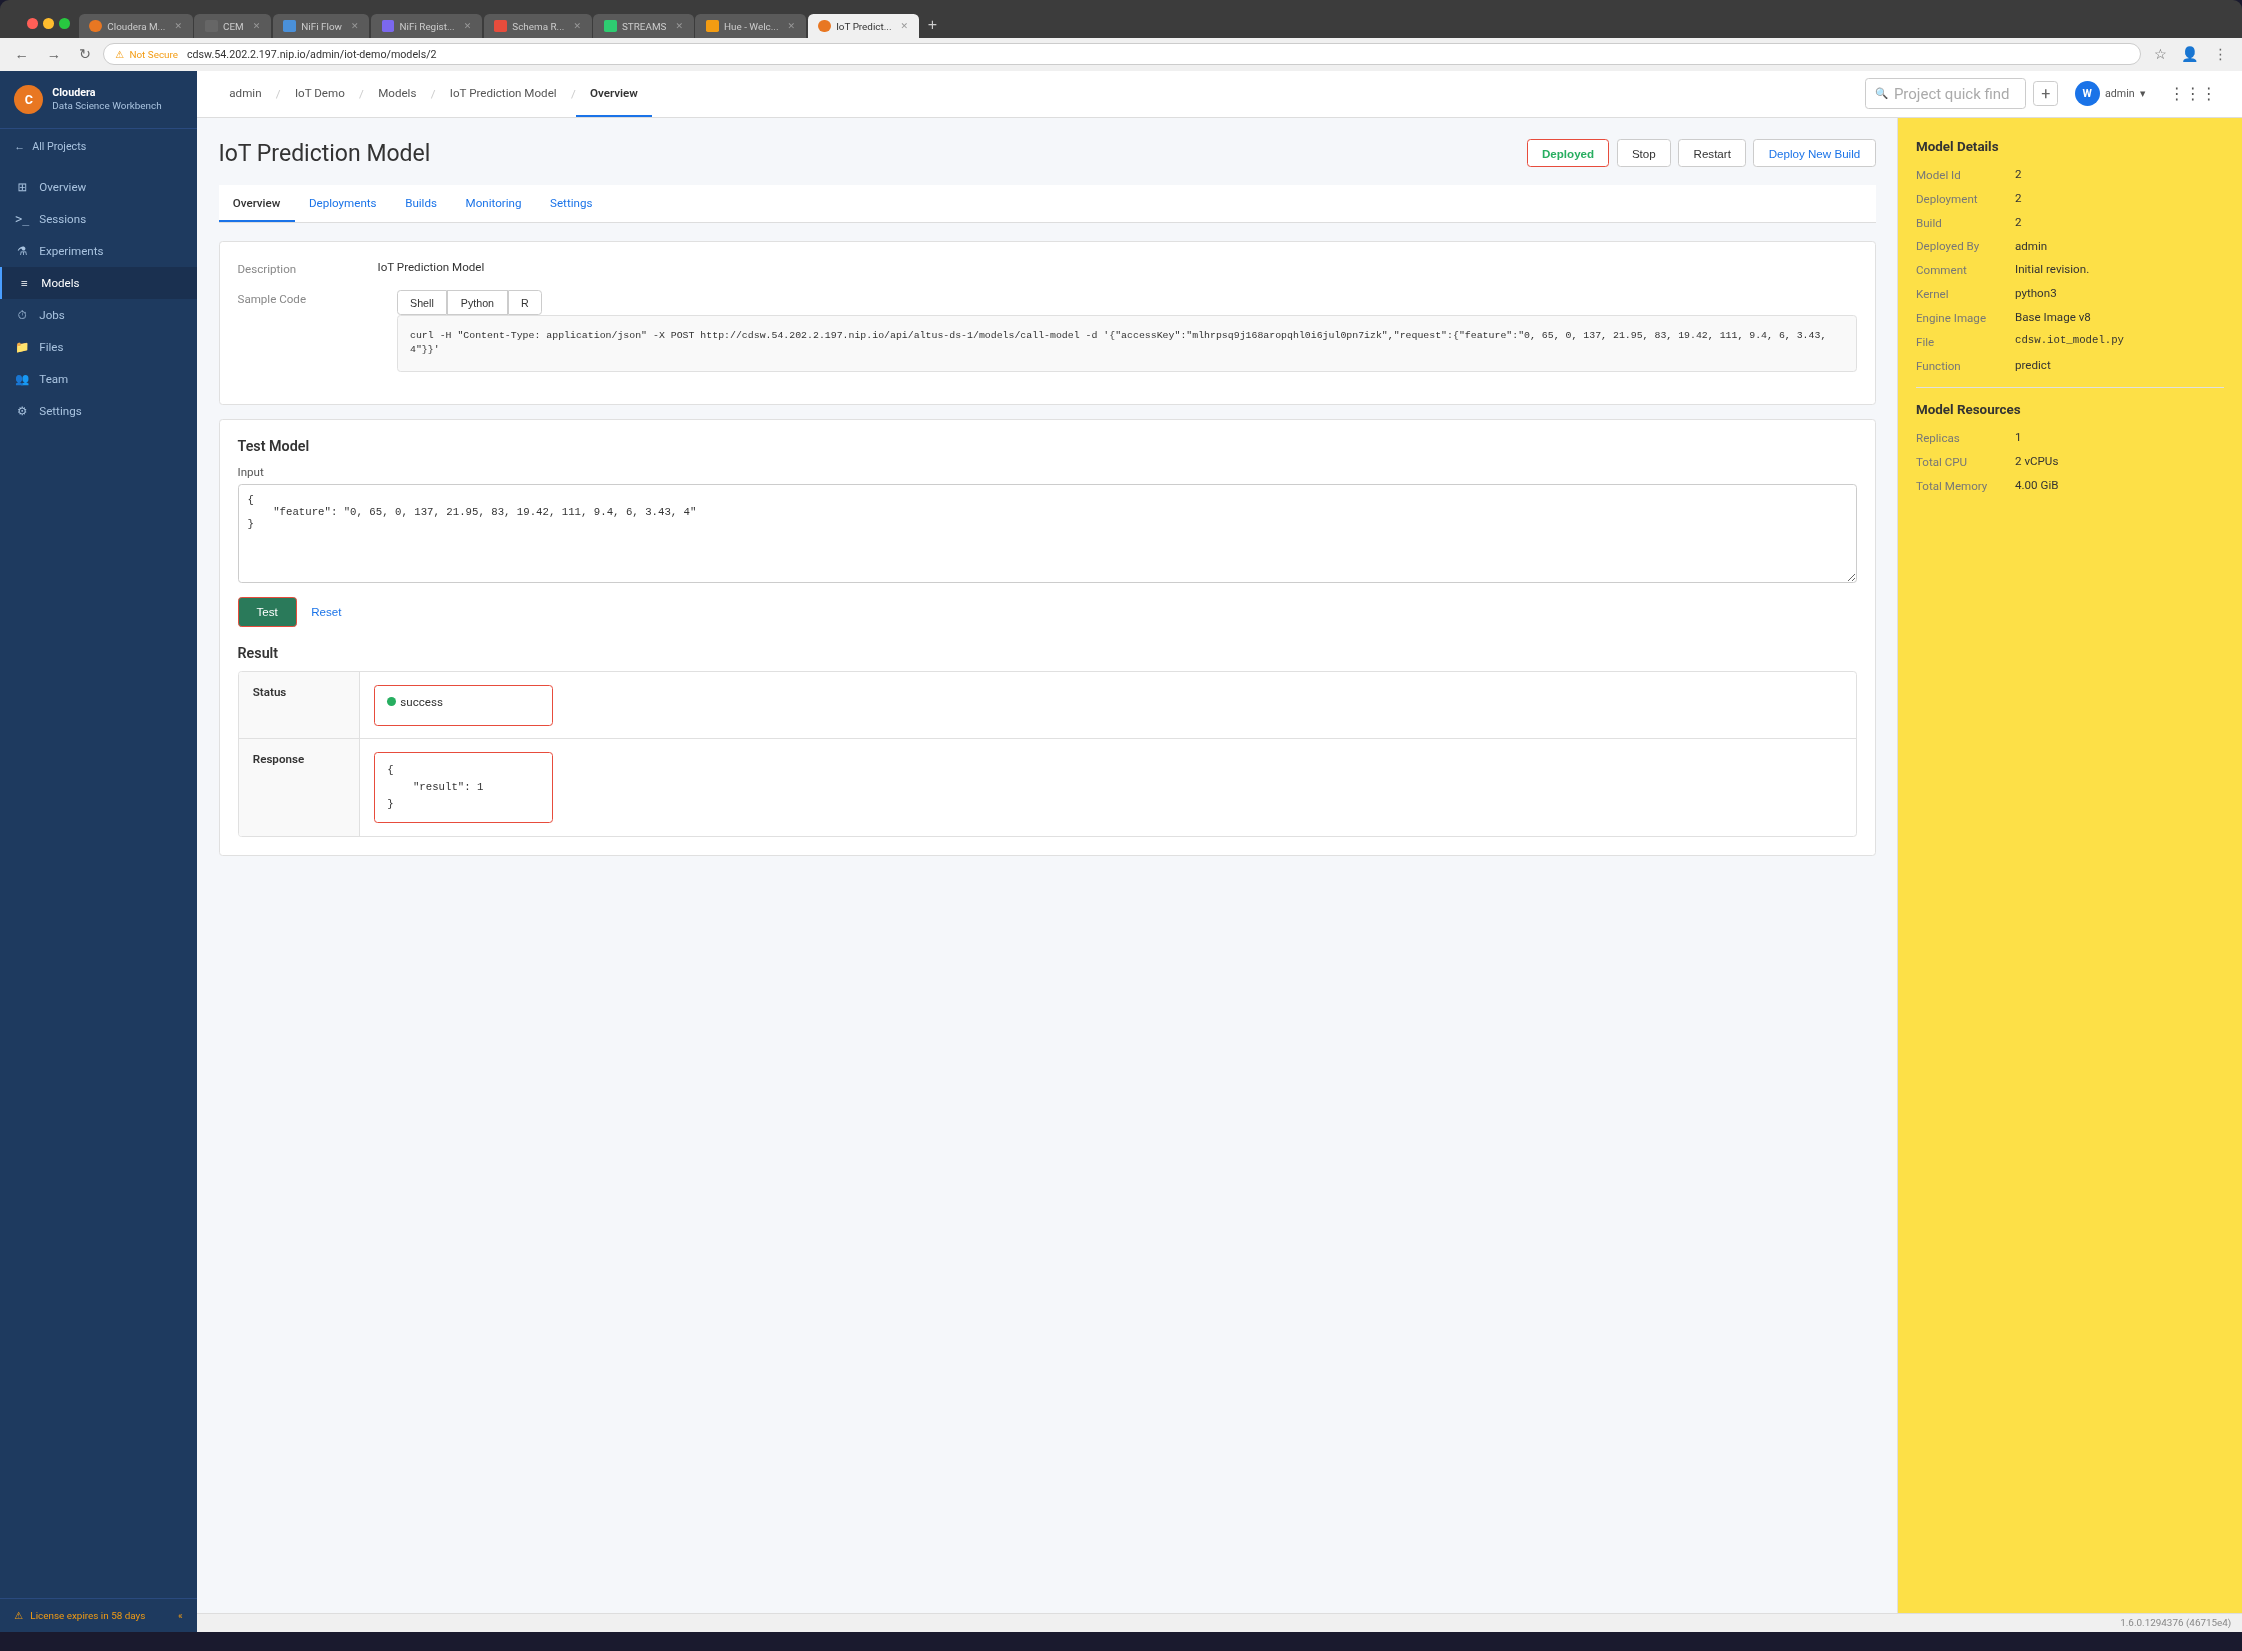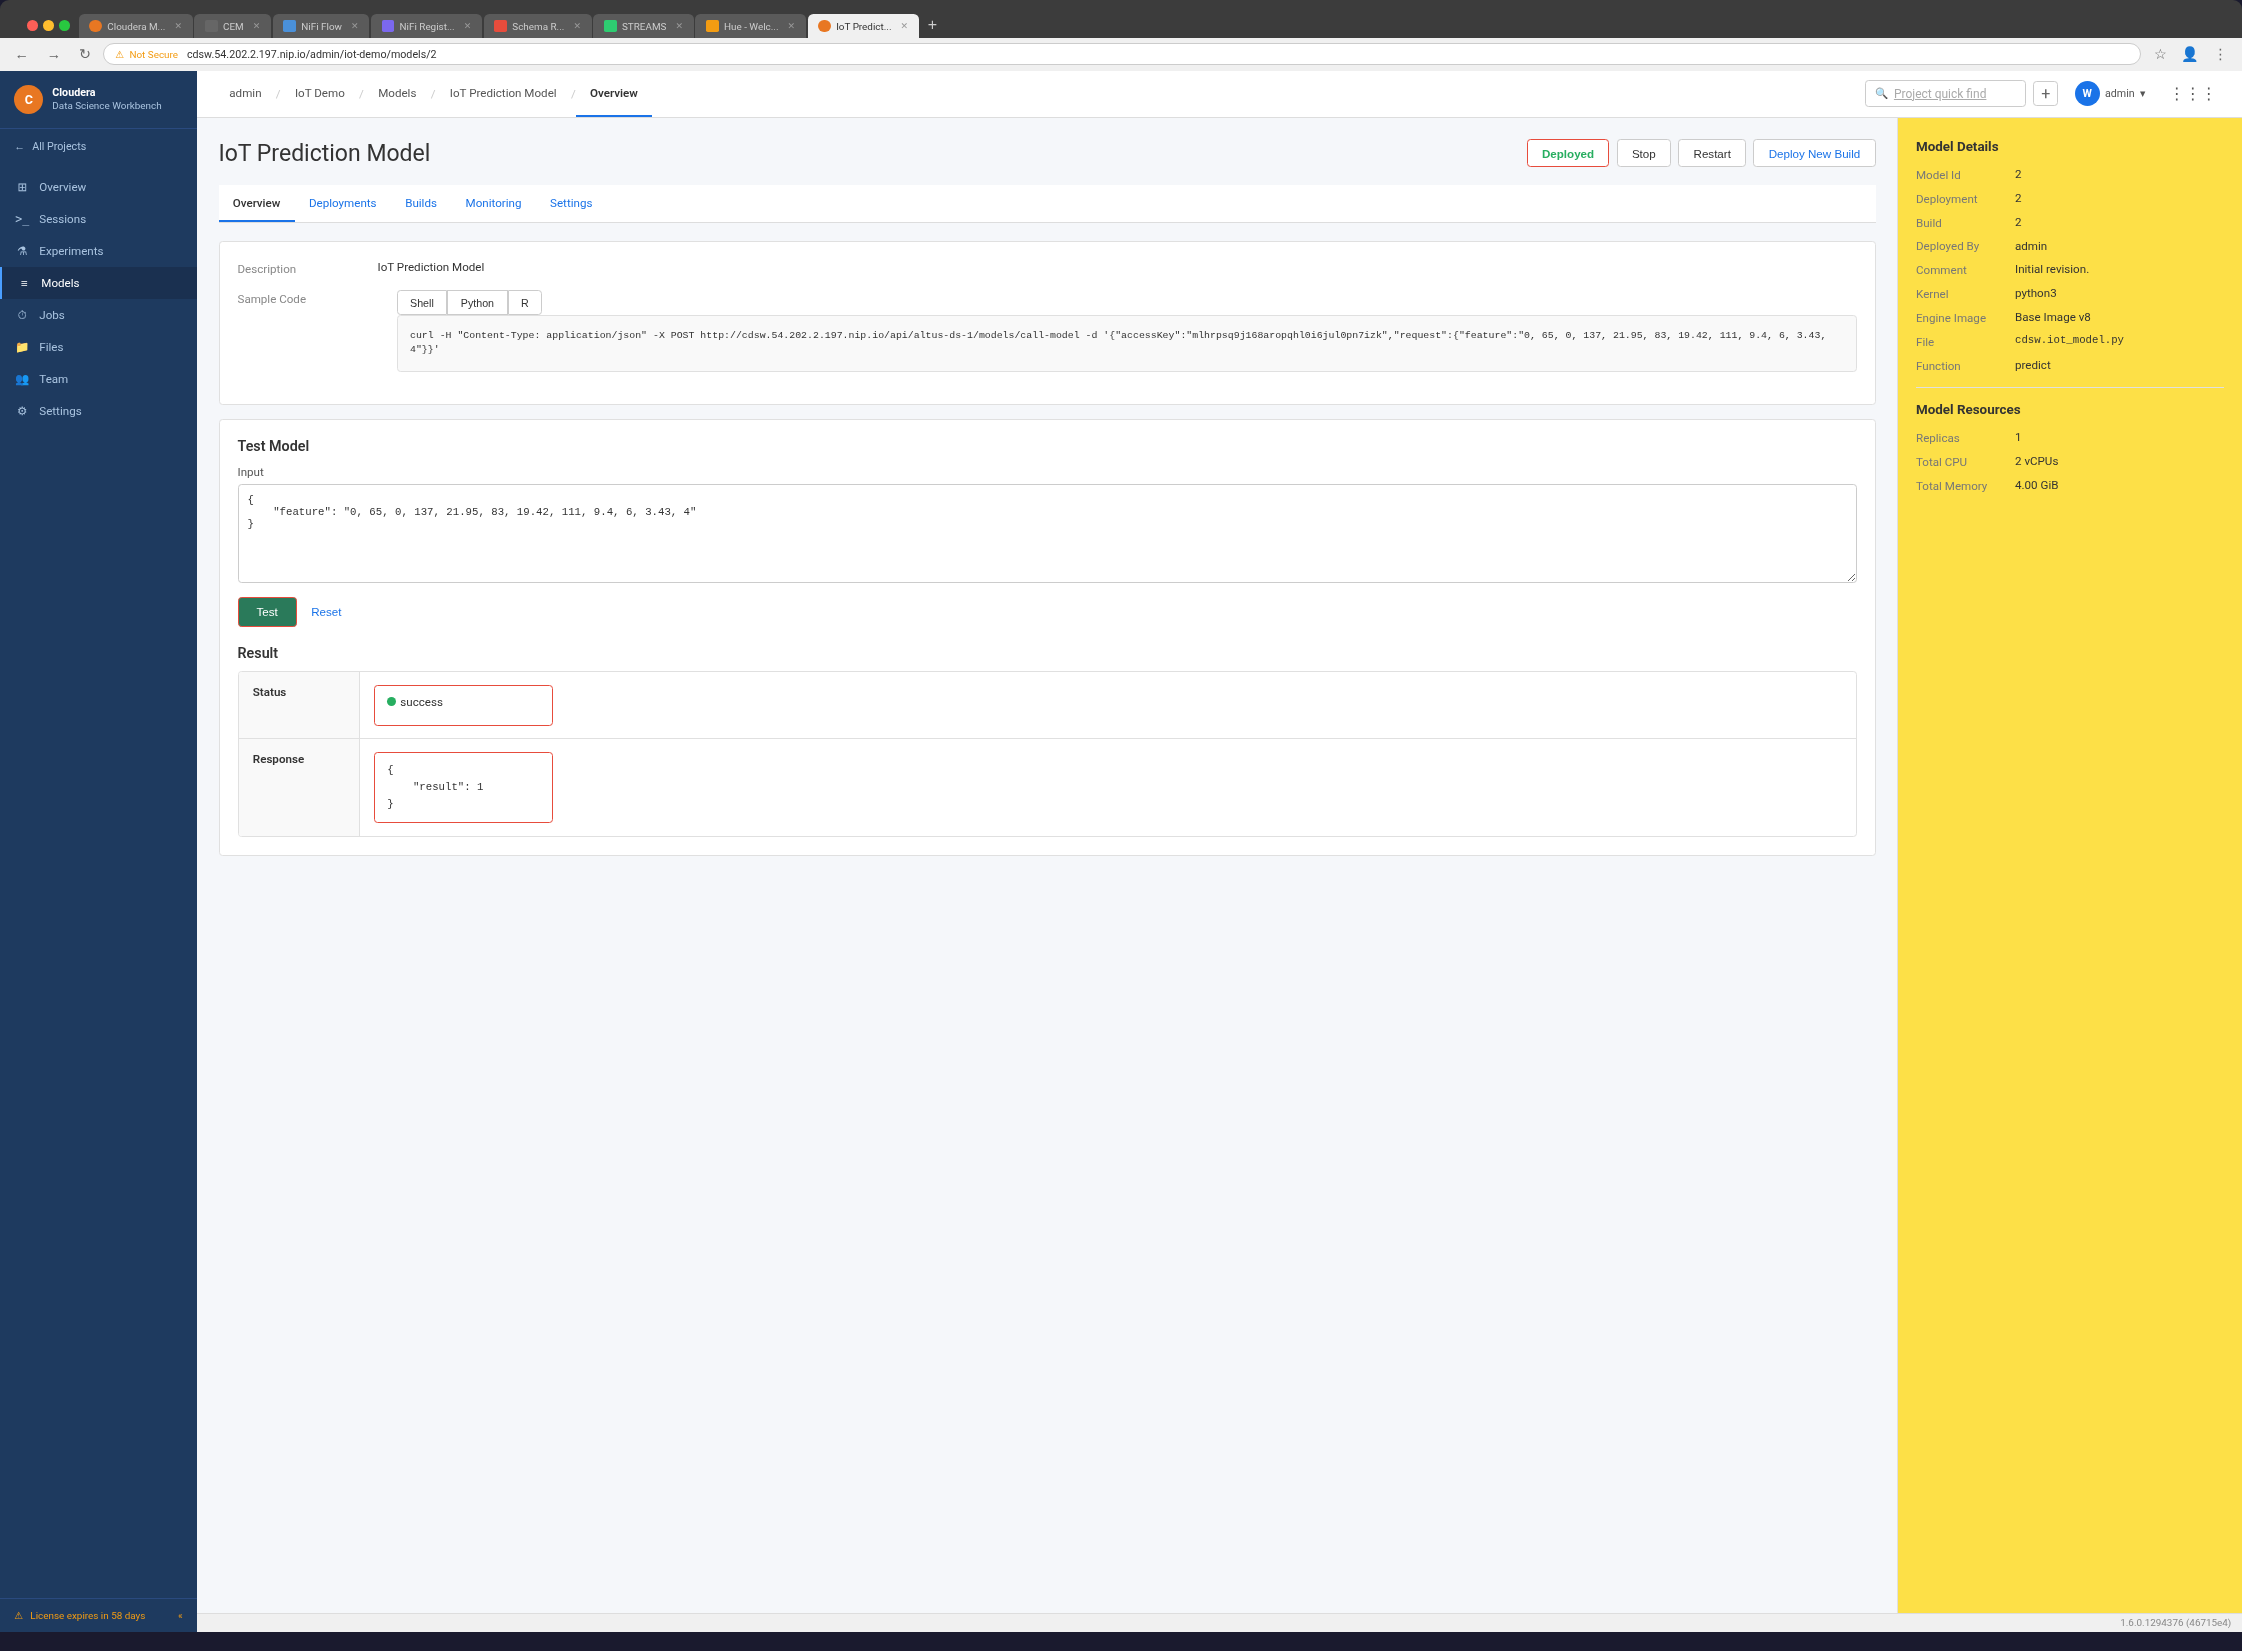--- a/index.html
+++ b/index.html
@@ -130,21 +130,21 @@
     .panel-divider { border: none; border-top: 0.9px solid #e0e0e0; margin: 14.3px 0; }
     .monospace { font-family: 'Courier New', monospace; font-size: 10.7px; }
 
     
     .status-bar { background: #f0f0f0; padding: 3.6px 10.7px; font-size: 9.9px; color: #888; text-align: right; border-top: 0.9px solid #ddd; }
   </style>
 </head>
 <body>
 
 <div class="browser-chrome">
-  <div style="display:flex; align-items:center; padding: 5.4px 7.2px 0;">
+  <div style="display:flex; padding: 5.4px 7.2px 0;">
     <div class="browser-dots">
       <div class="browser-dot dot-red"></div>
       <div class="browser-dot dot-yellow"></div>
       <div class="browser-dot dot-green"></div>
     </div>
     <div class="browser-tabs" style="flex:1; display:flex; align-items:flex-end; overflow:hidden;">
 
       <div class="browser-tab">
         <div class="tab-favicon cloudera"></div>
         <span class="tab-label">Cloudera M...</span>
@@ -270,21 +270,21 @@
         <span style="color:#ccc;">/</span>
         <span class="top-nav-item">Models</span>
         <span style="color:#ccc;">/</span>
         <span class="top-nav-item">IoT Prediction Model</span>
         <span style="color:#ccc;">/</span>
         <span class="top-nav-item active">Overview</span>
       </div>
       <div class="top-nav-search">
         <div class="top-nav-search-box">
           <span style="color:#aaa;">🔍</span>
-          <span style="color:#aaa;font-size:12px;text-decoration:underline;">Project quick find</span>
+          <span style="color:#aaa;font-size:15px;">Project quick find</span>
         </div>
         <div class="top-nav-add">+</div>
         <div class="top-nav-user">
           <div class="top-nav-avatar">W</div>
           <span>admin</span>
           <span>▾</span>
         </div>
         <span class="top-nav-grid">⋮⋮⋮</span>
       </div>
     </div>

